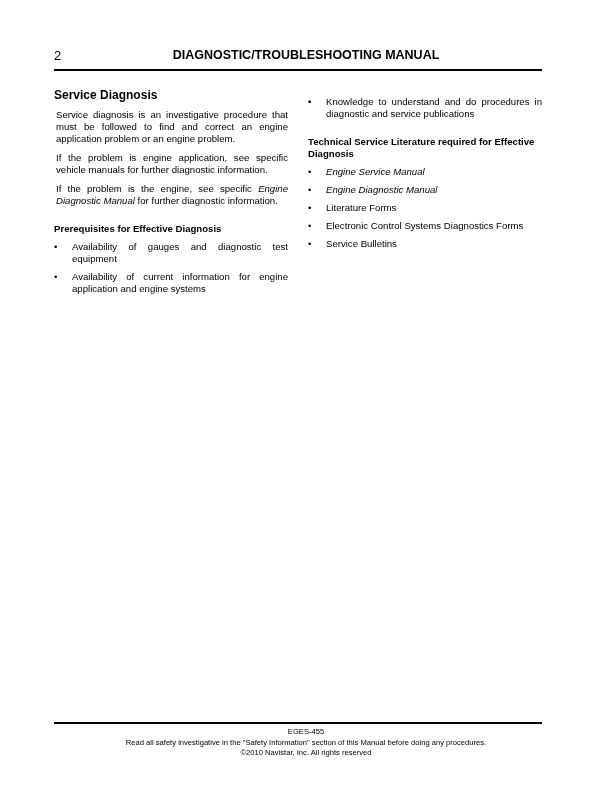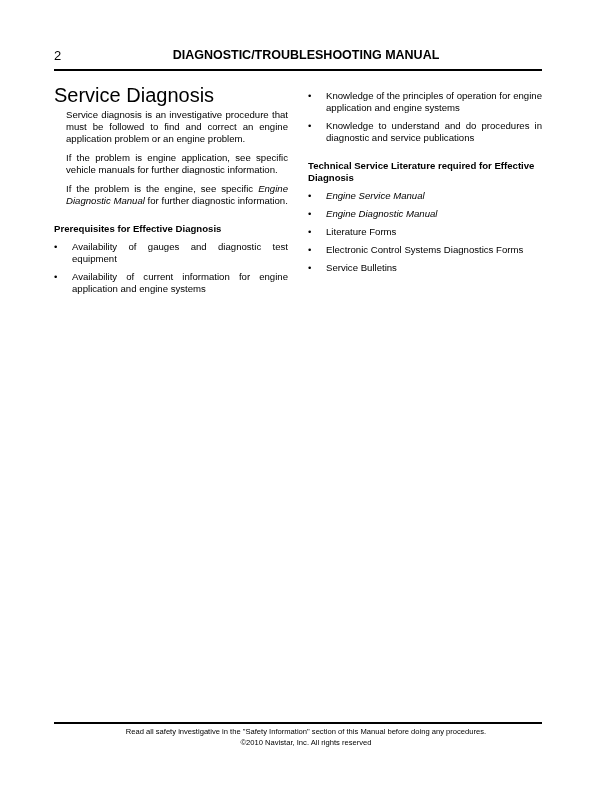--- a/index.html
+++ b/index.html
@@ -5,22 +5,22 @@
     html, body { margin: 0; padding: 0; background: #ffffff; }
     body { width: 612px; height: 792px; position: relative; overflow: hidden;
            font-family: "Liberation Sans", sans-serif; color: #000; }
     .page-num { position: absolute; left: 54px; top: 48px; font-size: 13px; }
     .running-title { position: absolute; left: 0; width: 612px; top: 48px; text-align: center;
                      font-size: 12.5px; font-weight: bold; }
     .rule-top { position: absolute; left: 54px; width: 488px; top: 69px; height: 2px; background: #000; }
     .col { position: absolute; top: 86px; width: 234px; font-size: 9.6px; line-height: 12px; }
     .col-left { left: 54px; }
     .col-right { left: 308px; top: 90px; }
-    h1 { font-size: 20px; font-weight: normal; margin: 0 0 5px 0; line-height: 18px; }
-    p { margin: 0 0 7px 12px; text-align: justify; }
+    h1 { font-size: 12px; font-weight: bold; margin: 0 0 5px 0; line-height: 18px; }
+    p { margin: 0 0 7px 2px; text-align: justify; }
     .sub { font-weight: bold; margin: 16px 0 6px 0; }
     ul { list-style: none; margin: 0; padding: 0; }
     li { position: relative; padding-left: 18px; margin-bottom: 6px; text-align: justify; }
     li .bullet { position: absolute; left: 0; top: 0; }
     .it { font-style: italic; }
     .rule-bottom { position: absolute; left: 54px; width: 488px; top: 722px; height: 2px; background: #000; }
     .footer { position: absolute; left: 0; width: 612px; top: 727px; text-align: center;
               font-size: 7.6px; line-height: 10.5px; }
   </style>
 </head>
@@ -37,30 +37,31 @@
   <p><span>If the problem is the engine, see specific </span><span class="it">Engine Diagnostic Manual</span><span> for further diagnostic information.</span></p>
   <div class="sub">Prerequisites for Effective Diagnosis</div>
   <ul>
     <li><span class="bullet">•</span><span>Availability of gauges and diagnostic test equipment</span></li>
     <li><span class="bullet">•</span><span>Availability of current information for engine application and engine systems</span></li>
   </ul>
 </div>
 
 <div class="col col-right">
   <ul>
-    <li><span class="bullet">•</span><span>Knowledge of the principles of operation for engine application and engine systems</span></li>
+    <li><span class="bullet">•</span></li>
     <li><span class="bullet">•</span><span>Knowledge to understand and do procedures in diagnostic and service publications</span></li>
   </ul>
   <div class="sub">Technical Service Literature required for Effective Diagnosis</div>
   <ul>
     <li><span class="bullet">•</span><span class="it">Engine Service Manual</span></li>
     <li><span class="bullet">•</span><span class="it">Engine Diagnostic Manual</span></li>
     <li><span class="bullet">•</span><span>Literature Forms</span></li>
     <li><span class="bullet">•</span><span>Electronic Control Systems Diagnostics Forms</span></li>
     <li><span class="bullet">•</span><span>Service Bulletins</span></li>
   </ul>
 </div>
 
 <div class="rule-bottom"></div>
 <div class="footer">
+  <div>EGES-455</div>
   <div>Read all safety investigative in the "Safety Information" section of this Manual before doing any procedures.</div>
   <div>©2010 Navistar, Inc.  All rights reserved</div>
 </div>
 
 </body></html>

